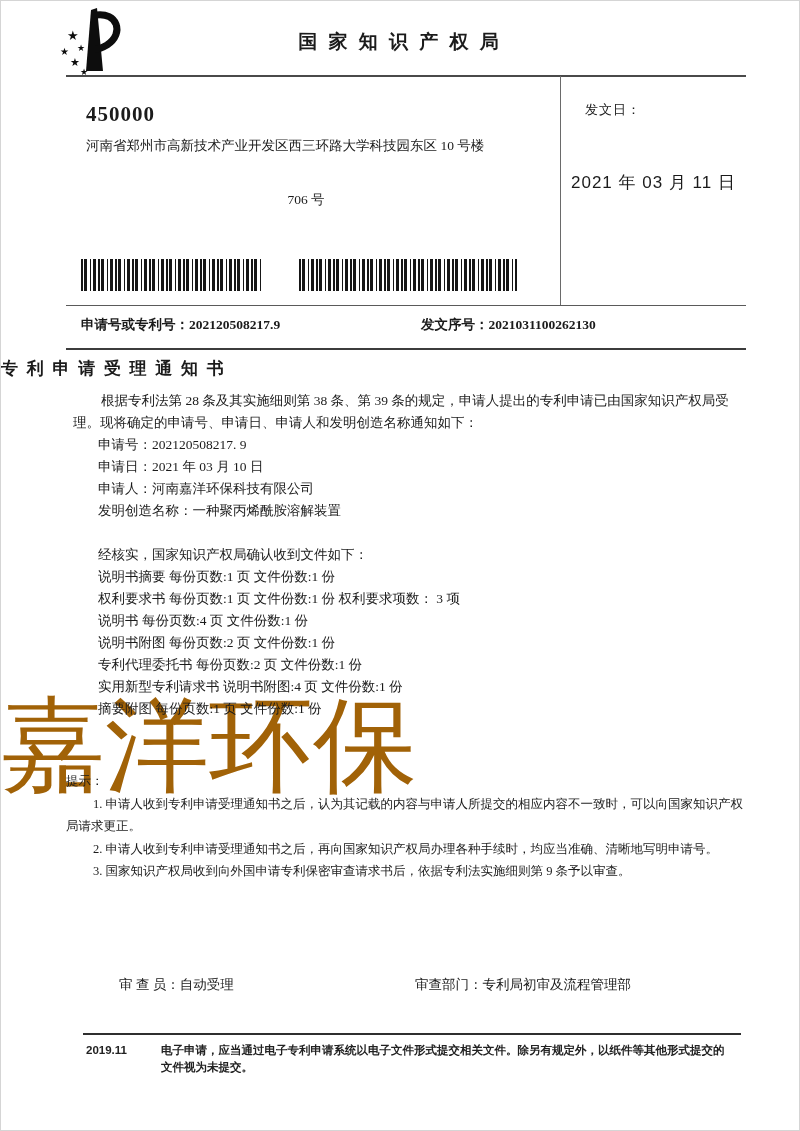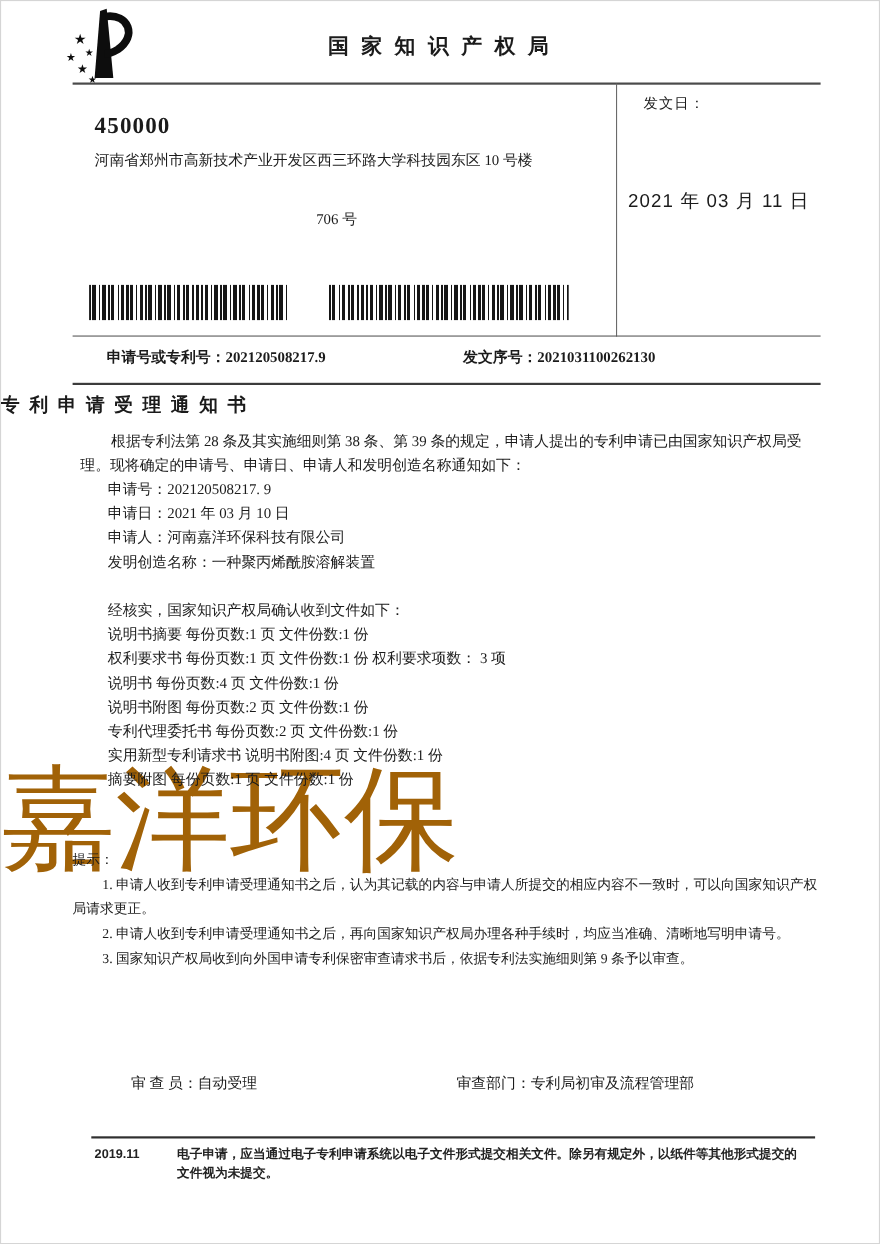--- a/index.html
+++ b/index.html
@@ -15,30 +15,30 @@
   .rule-header{left:65px;top:74px;width:680px;height:2px;}
   .rule-mid{left:65px;top:304px;width:680px;height:1px;background:#5a5a5a;}
   .rule-title{left:65px;top:347px;width:680px;height:2px;background:#3c3c3c;}
   .rule-footer{left:82px;top:1032px;width:658px;height:2px;background:#2f2f2f;}
   .vdivider{position:absolute;left:559px;top:75px;width:1px;height:230px;background:#6a6a6a;}
 
   .mail{position:absolute;left:85px;top:102px;width:455px;font-size:13.5px;line-height:22px;}
   .postal{font-size:21px;font-weight:bold;letter-spacing:1px;}
   .addr1{margin-top:10px;}
   .addr2{text-align:center;width:440px;margin-top:32px;}
-  .dispatch-label{position:absolute;left:584px;top:84px;font-size:13px;letter-spacing:1px;font-family:Liberation Mono, monospace;}
+  .dispatch-label{position:absolute;left:584px;top:100px;font-size:13px;letter-spacing:1px;font-family:Liberation Mono, monospace;}
   .dispatch-date{position:absolute;left:570px;top:170px;font-size:17px;font-weight:normal;letter-spacing:1px;}
 
   .barcode{position:absolute;top:258px;height:32px;
     background:repeating-linear-gradient(90deg,#161616 0 2px,#fff 2px 3px,#161616 3px 6px,#fff 6px 9px,#161616 9px 10px,#fff 10px 12px,#161616 12px 15px,#fff 15px 17px);}
   .bc1{left:80px;width:180px;}
   .bc2{left:298px;width:218px;}
 
   .numrow{position:absolute;top:315px;left:0;width:800px;font-size:13.5px;font-weight:bold;}
-  .numrow .app{position:absolute;left:96px;top:0;white-space:nowrap;}
+  .numrow .app{position:absolute;left:80px;top:0;white-space:nowrap;}
   .numrow .serial{position:absolute;left:420px;top:0;white-space:nowrap;}
 
   .notice-title{position:absolute;left:0;top:356px;width:100%;text-align:left;
                 font-size:17px;font-weight:bold;letter-spacing:2px;}
 
   .main{position:absolute;left:72px;top:389px;width:673px;font-size:13.5px;line-height:22px;}
   .main p{margin:0;}
   .indent{text-indent:28px;}
   .details{padding-left:25px;}
   .received{padding-left:25px;margin-top:22px;}

